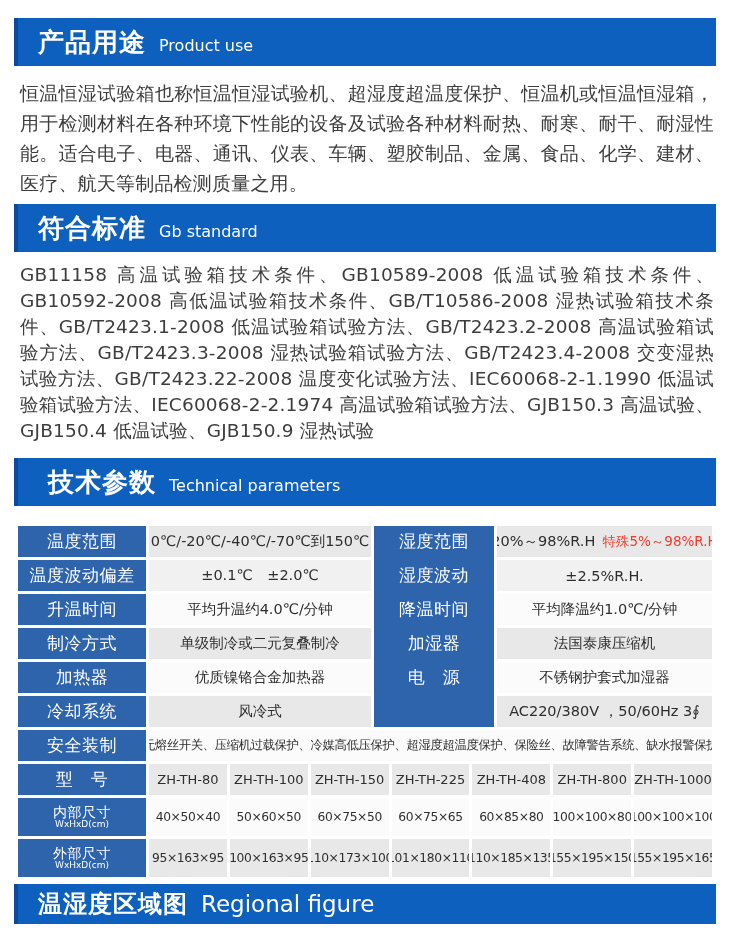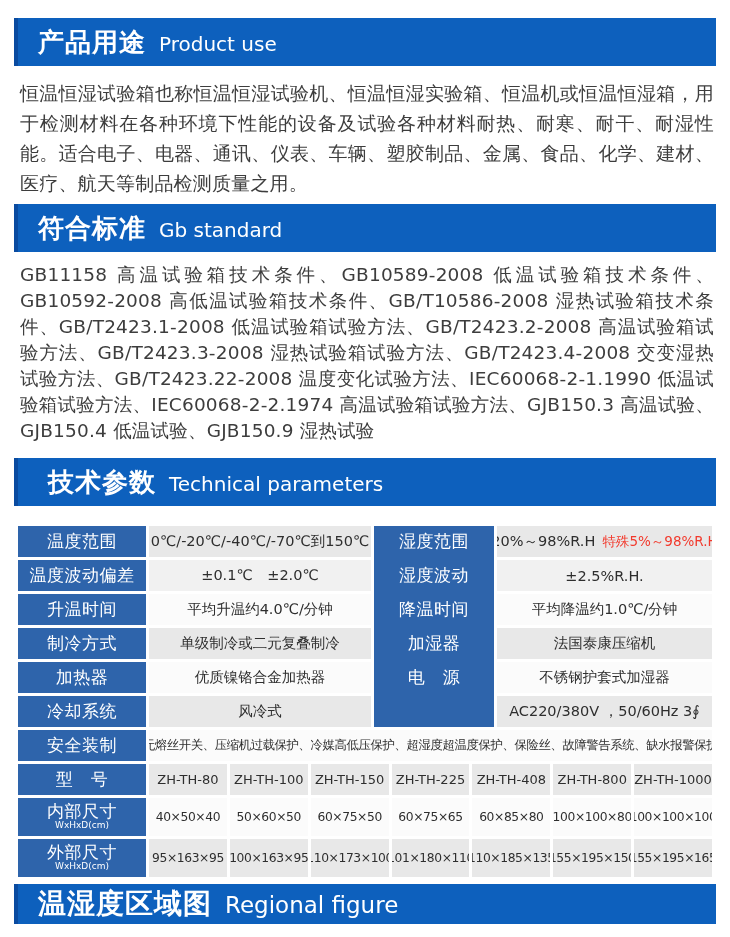--- a/index.html
+++ b/index.html
@@ -8,27 +8,27 @@
 
   
   .section-bar{
     margin:0 14px;height:48px;
     background:var(--header-blue,#0d60bd);
     border-left:4px solid var(--header-blue-edge,#0a4ba0);
     display:flex;align-items:baseline;padding-left:20px;gap:13px;color:#fff;
   }
   .section-bar .inner{display:flex;align-items:baseline;gap:13px;line-height:48px;}
   .bar-zh{font-size:26px;font-weight:bold;letter-spacing:1px;}
-  .bar-en{font-size:20px;font-weight:400;}
+  .bar-en{font-size:16px;font-weight:400;}
   .bar-first{margin-top:18px;}
   .bar-gap-a{margin-top:6px;}
   .bar-gap-b{margin-top:14px;padding-left:30px;}
   .bar-short{height:40px;margin-top:7px;}
   .bar-short .inner{line-height:40px;}
-  .bar-short .bar-zh{font-size:28px;}
+  .bar-short .bar-zh{font-size:24px;}
   .bar-short .bar-en{font-size:23px;}
 
   
   .body-text{
     margin:12px 16px 0 20px;font-size:19px;line-height:30px;color:#3d3d3d;
     text-align:justify;letter-spacing:0.2px;
   }
   .body-text.compact{margin-top:10px;font-size:18.5px;line-height:26px;}
 
   
@@ -57,35 +57,35 @@
   .bg-a{background:var(--cell-gray,#e8e8e8);}
   .bg-b{background:#f1f1f1;}
   .bg-c{background:#fbfbfb;}
   .note-red{color:var(--highlight-red,#f2392c);margin-left:7px;font-size:13.5px;}
   .safety-value{font-size:12.4px;letter-spacing:-0.4px;}
   .span3{grid-column:2 / span 3;}
   .sub-grid{grid-column:2 / span 3;display:grid;grid-template-columns:repeat(7,1fr);gap:3px;}
   .sub-grid .vc{font-size:13px;}
   .sub-grid .dim{font-size:12.3px;letter-spacing:-0.4px;}
   .two-line{flex-direction:column;line-height:1.05;}
-  .two-line .main{font-size:17px;}
+  .two-line .main{font-size:14px;}
   .two-line .sub{font-size:9px;letter-spacing:0;}
 </style>
 </head>
 <body>
 
 <div class="page">
 
   <div class="section-bar bar-first">
     <div class="inner">
       <span class="bar-zh">产品用途</span>
       <span class="bar-en">Product use</span>
     </div>
   </div>
-  <p class="body-text">恒温恒湿试验箱也称恒温恒湿试验机、恒温恒湿实验箱、恒温机或恒温恒湿箱，用于检测材料在各种环境下性能的设备及试验各种材料耐热、耐寒、耐干、耐湿性能。适合电子、电器、通讯、仪表、车辆、塑胶制品、金属、食品、化学、建材、医疗、航天等制品检测质量之用。</p>
+  <p class="body-text">恒温恒湿试验箱也称恒温恒湿试验机、超湿度超温度保护、恒温机或恒温恒湿箱，用于检测材料在各种环境下性能的设备及试验各种材料耐热、耐寒、耐干、耐湿性能。适合电子、电器、通讯、仪表、车辆、塑胶制品、金属、食品、化学、建材、医疗、航天等制品检测质量之用。</p>
 
   <div class="section-bar bar-gap-a">
     <div class="inner">
       <span class="bar-zh">符合标准</span>
       <span class="bar-en">Gb standard</span>
     </div>
   </div>
   <p class="body-text compact">GB11158 高温试验箱技术条件、GB10589-2008 低温试验箱技术条件、GB10592-2008 高低温试验箱技术条件、GB/T10586-2008 湿热试验箱技术条件、GB/T2423.1-2008 低温试验箱试验方法、GB/T2423.2-2008 高温试验箱试验方法、GB/T2423.3-2008 湿热试验箱试验方法、GB/T2423.4-2008 交变湿热试验方法、GB/T2423.22-2008 温度变化试验方法、IEC60068-2-1.1990 低温试验箱试验方法、IEC60068-2-2.1974 高温试验箱试验方法、GJB150.3 高温试验、GJB150.4 低温试验、GJB150.9 湿热试验</p>
 
   <div class="section-bar bar-gap-b">

